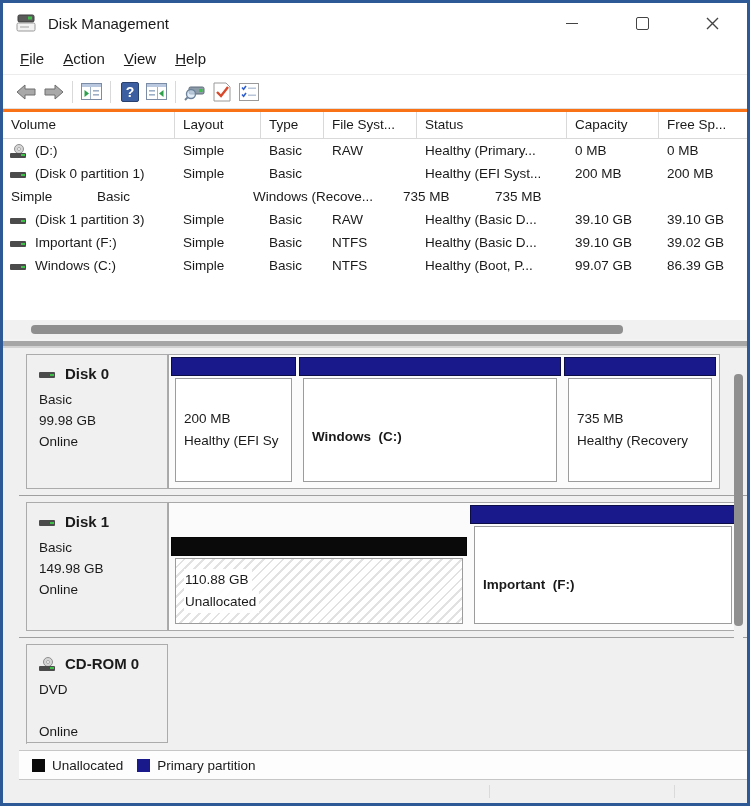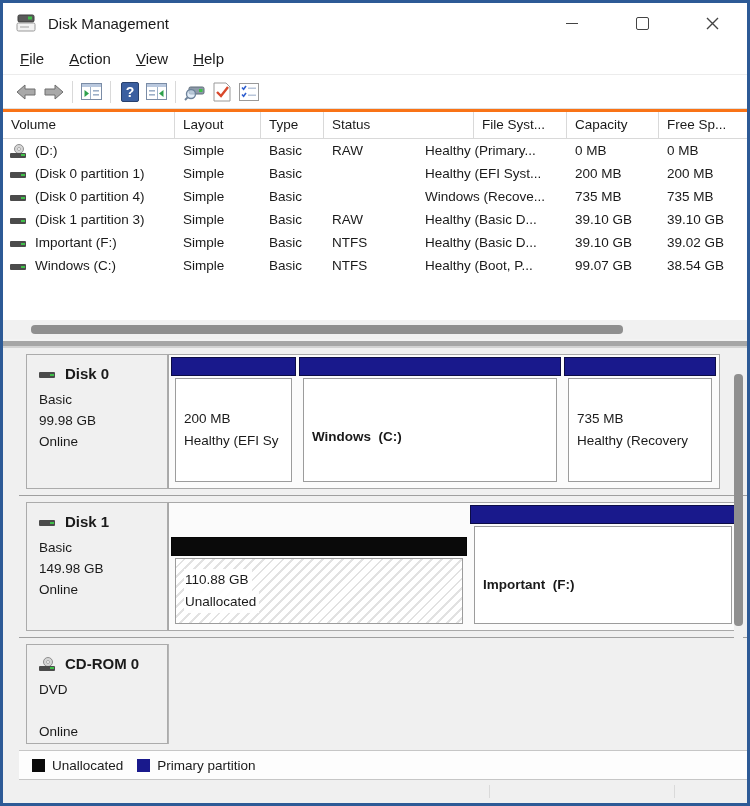--- a/index.html
+++ b/index.html
@@ -20,21 +20,21 @@
   }
   
   .titlebar{height:40px;display:flex;align-items:center;padding-left:13px;background:#fff;flex:0 0 auto;}
   .app-icon{width:22px;height:18px;position:relative;flex:0 0 auto;}
   .title-text{margin-left:10px;font-size:15px;}
   .win-controls{margin-left:auto;display:flex;height:100%;}
   .ctrl-btn{width:70px;height:100%;display:flex;align-items:center;justify-content:center;cursor:default;}
   .glyph-min{width:12px;height:0;border-top:1.6px solid #444;}
   .glyph-max{width:11px;height:11px;border:1.6px solid #444;border-radius:2px;}
   
-  .menubar{height:31px;display:flex;align-items:center;padding-left:17px;gap:25px;background:#fff;border-bottom:1px solid #ececec;flex:0 0 auto;}
+  .menubar{height:31px;display:flex;align-items:center;padding-left:17px;gap:19px;background:#fff;border-bottom:1px solid #ececec;flex:0 0 auto;}
   .menu-item{font-size:15px;}
   .menu-item::first-letter{text-decoration:underline;}
   
   .toolbar{height:33px;display:flex;align-items:center;padding-left:10px;background:#fff;border-bottom:1px solid #e0e0e0;flex:0 0 auto;}
   .tb-btn{width:27px;height:27px;display:flex;align-items:center;justify-content:center;}
   .tb-sep{width:1px;height:22px;background:#d9d9d9;margin:0 5px;}
   
   .list-pane{height:227px;background:#fff;display:flex;flex-direction:column;border-top:3px solid #f97316;flex:0 0 auto;}
   .thead{display:flex;height:26px;border-bottom:1px solid #d9d9d9;flex:0 0 auto;font-size:13.5px;}
   .hcell{box-sizing:border-box;padding:0 8px;line-height:25px;border-right:1px solid #d9d9d9;white-space:nowrap;overflow:hidden;}
@@ -55,21 +55,21 @@
   .mini-cd .hole{position:absolute;top:3px;left:7px;width:4px;height:4px;border-radius:50%;background:#fff;border:1px solid #a8a8a8;box-sizing:border-box;}
   .mini-cd .slab{position:absolute;left:0;bottom:0;width:16px;height:5px;background:#4b4b4b;border-radius:1px;}
   .mini-cd .led{position:absolute;bottom:1.5px;left:11px;width:4px;height:2px;background:#3fbf49;}
   
   .splitter{height:9px;flex:0 0 auto;background:linear-gradient(#f3f3f3 0 2px,#a6a6a6 2px 7px,#d2d2d2 7px);}
   
   .bottom-pane{flex:1;background:#f0f0f0;display:flex;flex-direction:column;position:relative;min-height:0;padding-left:16px;}
   .disk-row{display:flex;align-items:stretch;padding:6px 0 6px 7px;box-sizing:border-box;border-bottom:1px solid #9f9f9f;flex:0 0 auto;}
   .row-disk0{height:148px;}
   .row-disk1{height:142px;}
-  .row-cdrom{height:112px;border-bottom:none;}
+  .row-cdrom{height:112px;border-bottom:none;flex-direction:column;}
   .disk-label{width:142px;flex:0 0 auto;border:1px solid #ababab;background:#f0f0f0;box-sizing:border-box;padding:10px 0 0 12px;}
   .disk-title{display:flex;align-items:center;gap:8px;font-weight:bold;font-size:15px;margin-bottom:7px;}
   .disk-line{font-size:13.5px;line-height:21px;min-height:21px;white-space:nowrap;}
   .strip{display:flex;gap:3px;box-sizing:border-box;border:1px solid #a8a8a8;background:#fbfbfb;padding:2px;margin-left:0;}
   .part{display:flex;flex-direction:column;min-width:0;box-sizing:border-box;}
   .part-head{height:19px;flex:0 0 auto;border:1px solid rgba(0,0,0,0.5);box-sizing:border-box;}
   .part-body{flex:1;margin:2px 4px 4px;border:1px solid #9c9c9c;background:#fff;padding:3px 8px;overflow:hidden;font-size:13.5px;line-height:22px;white-space:pre;}
   .part-body.center{display:flex;flex-direction:column;justify-content:center;}
   .part-title{font-weight:bold;}
   .part-body.hatch{background:repeating-linear-gradient(135deg,#ffffff 0 5px,#e2e2e2 5px 7px);}
@@ -184,22 +184,22 @@
         <rect x="9" y="11.5" width="8" height="1.5" fill="#b9c6da"></rect>
       </svg>
     </div>
   </div>
 
   <div class="list-pane">
     <div class="thead">
       <div class="hcell c-vol">Volume</div>
       <div class="hcell c-layout">Layout</div>
       <div class="hcell c-type">Type</div>
+      <div class="hcell c-fs">File Syst...</div>
       <div class="hcell c-status">Status</div>
-      <div class="hcell c-fs">File Syst...</div>
       <div class="hcell c-cap">Capacity</div>
       <div class="hcell c-free">Free Sp...</div>
     </div>
 
     <div class="vrow">
       <div class="vcell vol-cell c-vol">
         <span class="mini-cd">
             <span class="disc"></span>
             <span class="hole"></span>
             <span class="slab"></span>
@@ -225,27 +225,20 @@
       </div>
       <div class="vcell c-layout">Simple</div>
       <div class="vcell c-type">Basic</div>
       <div class="vcell c-fs"></div>
       <div class="vcell c-status">Healthy (EFI Syst...</div>
       <div class="vcell c-cap">200 MB</div>
       <div class="vcell c-free">200 MB</div>
     </div>
 
     <div class="vrow">
-      <div class="vcell vol-cell c-vol">
-        <span class="mini-disk">
-            <span class="slab"></span>
-            <span class="led"></span>
-          </span>
-        <span>(Disk 0 partition 4)</span>
-      </div>
       <div class="vcell c-layout">Simple</div>
       <div class="vcell c-type">Basic</div>
       <div class="vcell c-fs"></div>
       <div class="vcell c-status">Windows (Recove...</div>
       <div class="vcell c-cap">735 MB</div>
       <div class="vcell c-free">735 MB</div>
     </div>
 
     <div class="vrow">
       <div class="vcell vol-cell c-vol">
@@ -285,21 +278,21 @@
             <span class="slab"></span>
             <span class="led"></span>
           </span>
         <span>Windows (C:)</span>
       </div>
       <div class="vcell c-layout">Simple</div>
       <div class="vcell c-type">Basic</div>
       <div class="vcell c-fs">NTFS</div>
       <div class="vcell c-status">Healthy (Boot, P...</div>
       <div class="vcell c-cap">99.07 GB</div>
-      <div class="vcell c-free">38.54 GB</div>
+      <div class="vcell c-free">86.39 GB</div>
     </div>
 
     <div class="list-filler"></div>
     <div class="hscroll">
       <div class="hscroll-thumb"></div>
     </div>
   </div>
 
   <div class="splitter"></div>
 

